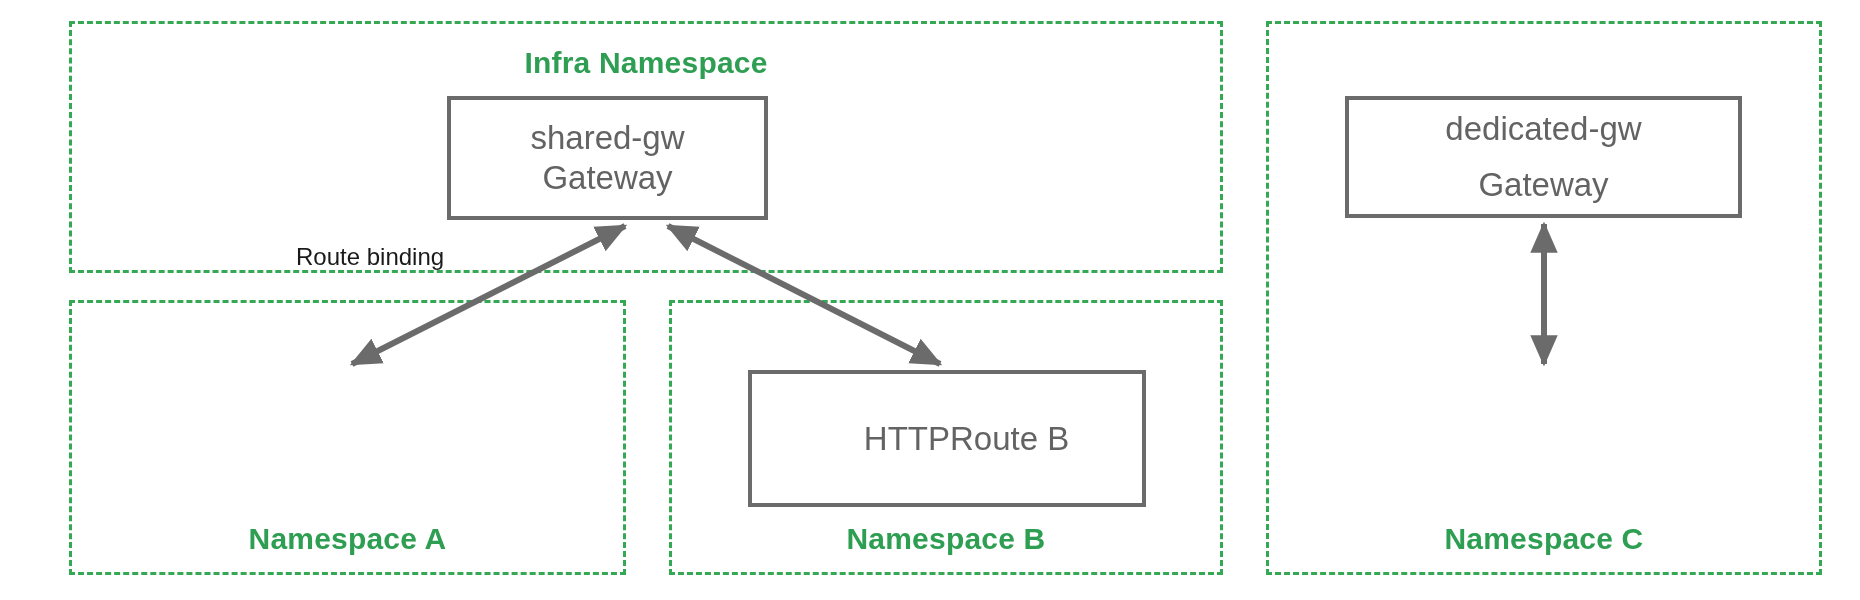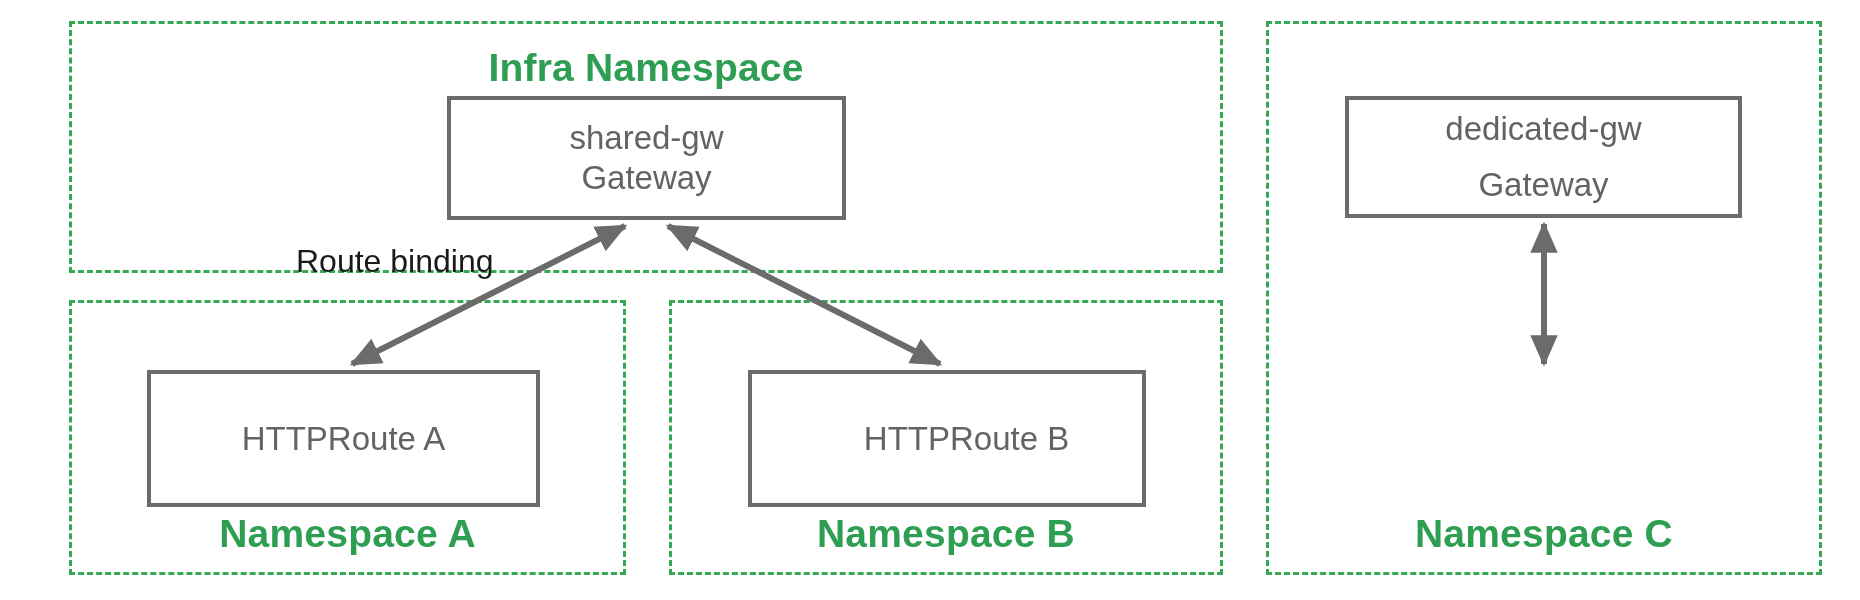--- a/index.html
+++ b/index.html
@@ -17,21 +17,21 @@
     border:3px dashed #34a853;
     box-sizing:border-box;
     background:transparent;
   }
   .ns-title{
     position:absolute;
     left:0;right:0;
     text-align:center;
     color:#2e9e52;
     font-weight:bold;
-    font-size:39px;
+    font-size:30px;
     letter-spacing:.2px;
     white-space:nowrap;
   }
   .ns-title.top{top:22px;}
   .ns-title.bottom{bottom:16px;}
 
   
   .node{
     position:absolute;
     box-sizing:border-box;
@@ -46,21 +46,21 @@
     line-height:1.20;
     text-align:center;
     white-space:pre-line;
   }
   .node .l1,.node .l2{display:block;}
 
   
   .edge-label{
     position:absolute;
     color:#1a1a1a;
-    font-size:32px;
+    font-size:24px;
     white-space:nowrap;
   }
 
   
   #edges{position:absolute;left:0;top:0;width:1860px;height:600px;pointer-events:none;}
 </style>
 </head>
 <body>
 
 <div id="stage">
@@ -88,33 +88,30 @@
       </marker>
     </defs>
 
     <line x1="352" y1="364" x2="625" y2="226" stroke="#6b6b6b" stroke-width="6" marker-start="url(#ah)" marker-end="url(#ah)"></line>
 
     <line x1="940" y1="364" x2="668" y2="226" stroke="#6b6b6b" stroke-width="6" marker-start="url(#ah)" marker-end="url(#ah)"></line>
 
     <line x1="1544" y1="364" x2="1544" y2="224" stroke="#6b6b6b" stroke-width="6" marker-start="url(#ah)" marker-end="url(#ah)"></line>
   </svg>
 
-  <div class="node" style="left:447px; top:96px; width:399px; height:124px;">
+  <div class="node" style="left:447px; top:96px; width:321px; height:124px;">
     <span class="l1">shared-gw</span>
     <span class="l2">Gateway</span>
   </div>
 
   <div class="node" style="left:1345px; top:96px; width:397px; height:122px;gap:16px;">
     <span class="l1">dedicated-gw</span>
     <span class="l2">Gateway</span>
   </div>
 
-  <div class="node" style="left:147px; top:370px; width:393px; height:137px;">
-    <span class="l1">HTTPRoute A</span>
-  </div>
 
   <div class="node" style="left:748px; top:370px; width:398px; height:137px;padding-left:39px;">
     <span class="l1">HTTPRoute B</span>
   </div>
 
 
   <div class="edge-label" style="left:296px; top:243px;">Route binding</div>
 
 </div>
 

